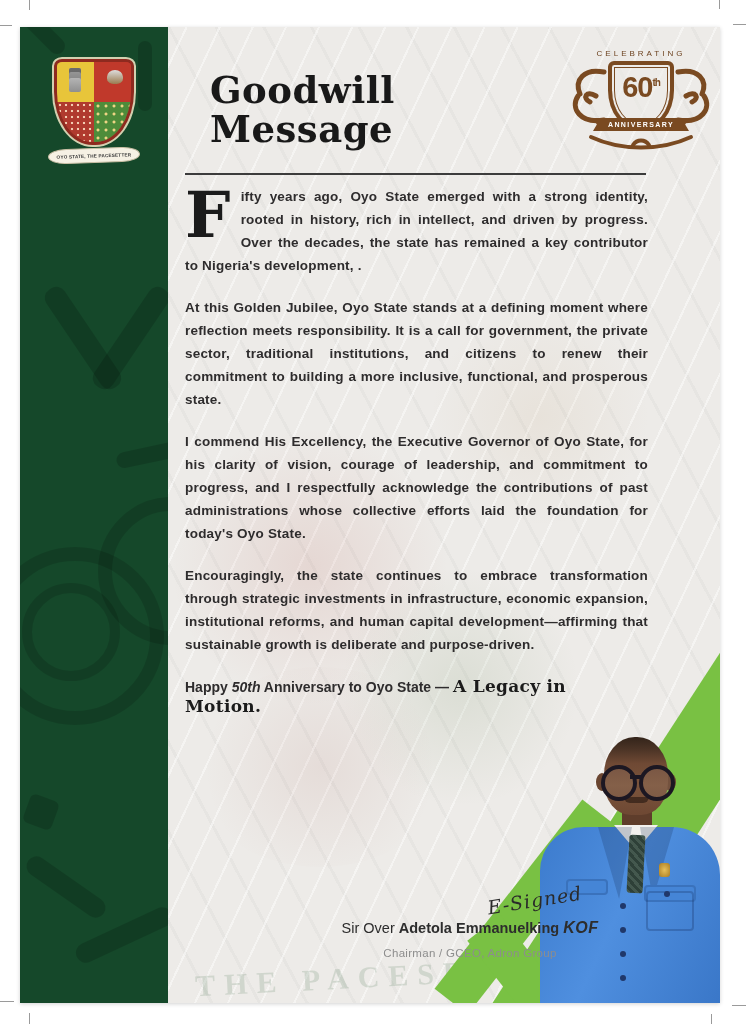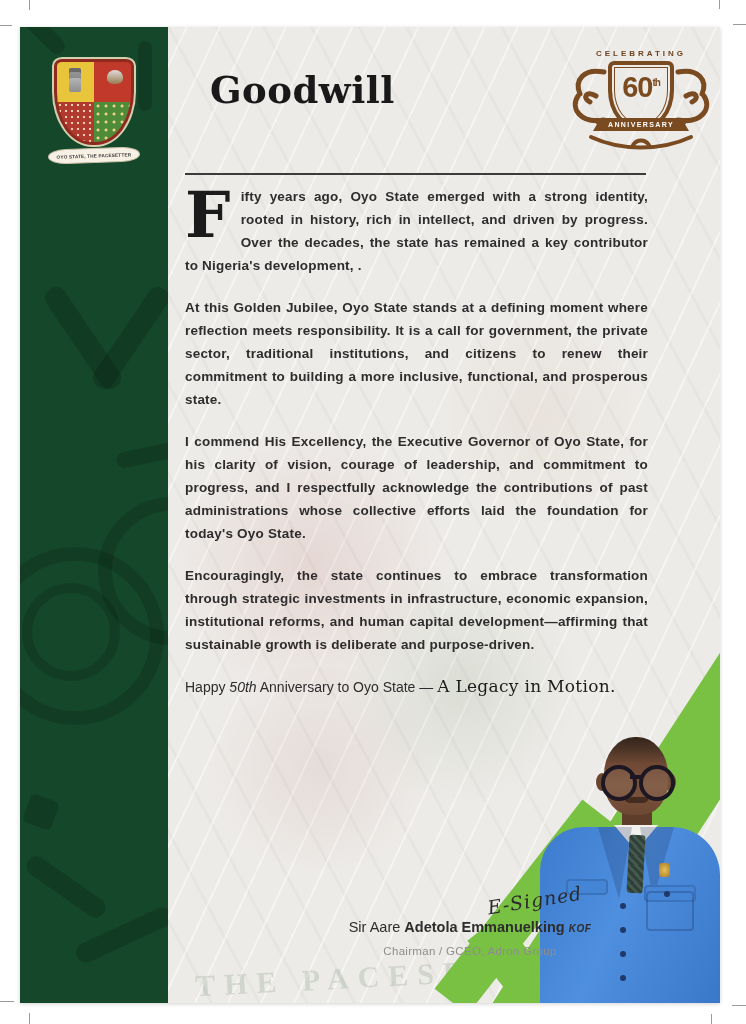--- a/index.html
+++ b/index.html
@@ -70,39 +70,39 @@
   .ribbon span{font-size:6px;font-weight:bold;color:#3a3a3a;letter-spacing:0.2px;
         transform:scale(0.78);white-space:nowrap;}
 
   
   .title{position:absolute;left:190px;top:44px;z-index:5;font-family:"DejaVu Serif",serif;
         font-weight:bold;font-size:37px;line-height:1.05;color:#191919;letter-spacing:0.5px;}
   .divider{position:absolute;left:165px;top:146px;width:461px;height:2px;background:#3c3c3c;z-index:5;}
 
   
   .emblem{position:absolute;left:543px;top:22px;width:156px;z-index:5;text-align:center;color:#7a4a21;}
-  .emblem .celebrating{font-size:8px;font-weight:bold;letter-spacing:3px;color:#6d4320;}
+  .emblem .celebrating{font-size:8px;font-weight:normal;letter-spacing:3px;color:#6d4320;}
   .emblem-row{display:flex;align-items:center;justify-content:center;margin-top:2px;}
   .shield50{position:relative;width:58px;height:62px;border:4px solid #7a4a21;
         border-radius:6px 6px 50% 50% / 6px 6px 58% 58%;box-shadow:inset 0 0 0 2px #edebe8, inset 0 0 0 3px #7a4a21;
         display:flex;align-items:flex-start;justify-content:center;background:rgba(237,235,232,0.6);}
   .shield50 .fifty{font-size:29px;font-weight:bold;line-height:1;margin-top:8px;letter-spacing:-1px;}
   .shield50 .th{font-size:10px;font-weight:bold;vertical-align:super;}
   .banner50{position:relative;margin:-14px auto 0;width:96px;background:#7a4a21;color:#fff;
         font-size:7px;font-weight:bold;letter-spacing:1.4px;padding:3px 0;z-index:2;
         clip-path:polygon(0 0,100% 0,96% 50%,100% 100%,0 100%,4% 50%);}
   .flourish{flex:0 0 auto;}
 
   
   .body-text{position:absolute;left:165px;top:158px;width:463px;z-index:5;}
   .body-text p{margin:0 0 19px;font-size:13.5px;font-weight:bold;line-height:23px;
         color:#2e2c2d;text-align:justify;letter-spacing:0.2px;}
   .dropcap{float:left;font-family:"DejaVu Serif",serif;font-weight:bold;font-size:64px;
         line-height:52px;padding:4px 10px 0 0;color:#1b1b1b;}
-  .closing{margin-top:20px;font-size:14px;font-weight:normal;color:#2e2c2d;}
+  .closing{margin-top:20px;font-size:14px;font-weight:bold;color:#2e2c2d;}
   .closing .num{font-style:italic;}
   .closing .legacy{font-family:"DejaVu Serif",serif;font-size:17px;letter-spacing:0.3px;color:#1b1b1b;}
 
   
   .stripe{position:absolute;background:#79c143;z-index:2;}
   .stripe.a{left:575px;top:470px;width:80px;height:720px;transform:rotate(33deg);}
   .stripe.c1{left:484px;top:760px;width:42px;height:240px;transform:rotate(38deg);}
   .stripe.c2{left:489px;top:885px;width:42px;height:150px;transform:rotate(-38deg);}
 
   
@@ -153,21 +153,21 @@
   .adron-goldline{width:56px;height:3px;margin-top:3px;background:rgba(214,178,94,0.8);border-radius:2px;}
   .adron-word{margin-top:6px;font-family:"Liberation Serif",serif;font-weight:bold;font-size:25px;
         letter-spacing:2px;color:#17402353;color:#174a28;}
   .adron-sub{font-size:6.5px;font-weight:bold;letter-spacing:0.6px;color:#174a28;}
 
   .signature{position:absolute;left:300px;top:862px;width:300px;z-index:6;text-align:center;}
   .esigned{display:inline-block;margin-left:130px;font-family:"DejaVu Serif",serif;font-style:italic;
         font-size:19px;color:#2a2a2a;transform:rotate(-9deg);letter-spacing:1px;}
   .sig-name{margin-top:8px;font-size:14.5px;color:#2d2d2d;}
   .sig-name .bold{font-weight:bold;}
-  .sig-name .kof{font-weight:bold;font-style:italic;font-size:10px;letter-spacing:0.5px;}
+  .sig-name .kof{font-weight:bold;font-style:italic;font-size:16px;letter-spacing:0.5px;}
   .sig-role{margin-top:10px;font-size:11.5px;color:#8d8d8d;letter-spacing:0.3px;}
 </style>
 </head>
 <body>
 
 <div class="canvas">
 
   <div class="crop tl-v"></div>
   <div class="crop tl-h"></div>
   <div class="crop tr-v"></div>
@@ -240,20 +240,21 @@
         <div class="q bl"></div>
         <div class="q br"></div>
       </div>
       <div class="ribbon">
         <span>OYO STATE, THE PACESETTER</span>
       </div>
     </div>
 
     <div class="title">
       <div>Goodwill</div>
+      <div>Message</div>
     </div>
     <div class="divider"></div>
 
     <div class="emblem">
       <div class="celebrating">CELEBRATING</div>
       <div class="emblem-row">
         <svg class="flourish" width="42" height="72" viewBox="0 0 42 72">
           <g fill="none" stroke="#7a4a21" stroke-width="5" stroke-linecap="round">
             <path d="M38 12 C18 8, 8 20, 14 34"></path>
             <path d="M38 60 C14 64, 4 48, 12 36"></path>
@@ -287,19 +288,19 @@
       <p>Encouragingly, the state continues to embrace transformation through strategic investments in infrastructure, economic expansion, institutional reforms, and human capital development—affirming that sustainable growth is deliberate and purpose-driven.</p>
       <div class="closing">
         <span>Happy </span><span class="num">50th</span><span> Anniversary to Oyo State — </span><span class="legacy">A Legacy in Motion.</span>
       </div>
     </div>
 
 
     <div class="signature">
       <div class="esigned">E-Signed</div>
       <div class="sig-name">
-        <span>Sir Aare </span><span class="bold">Adetola Emmanuelking</span> <span class="kof">KOF</span>
+        <span>Sir Over </span><span class="bold">Adetola Emmanuelking</span> <span class="kof">KOF</span>
       </div>
       <div class="sig-role">Chairman / GCEO, Adron Group</div>
     </div>
 
   </div>
 </div>
 
 </body></html>

